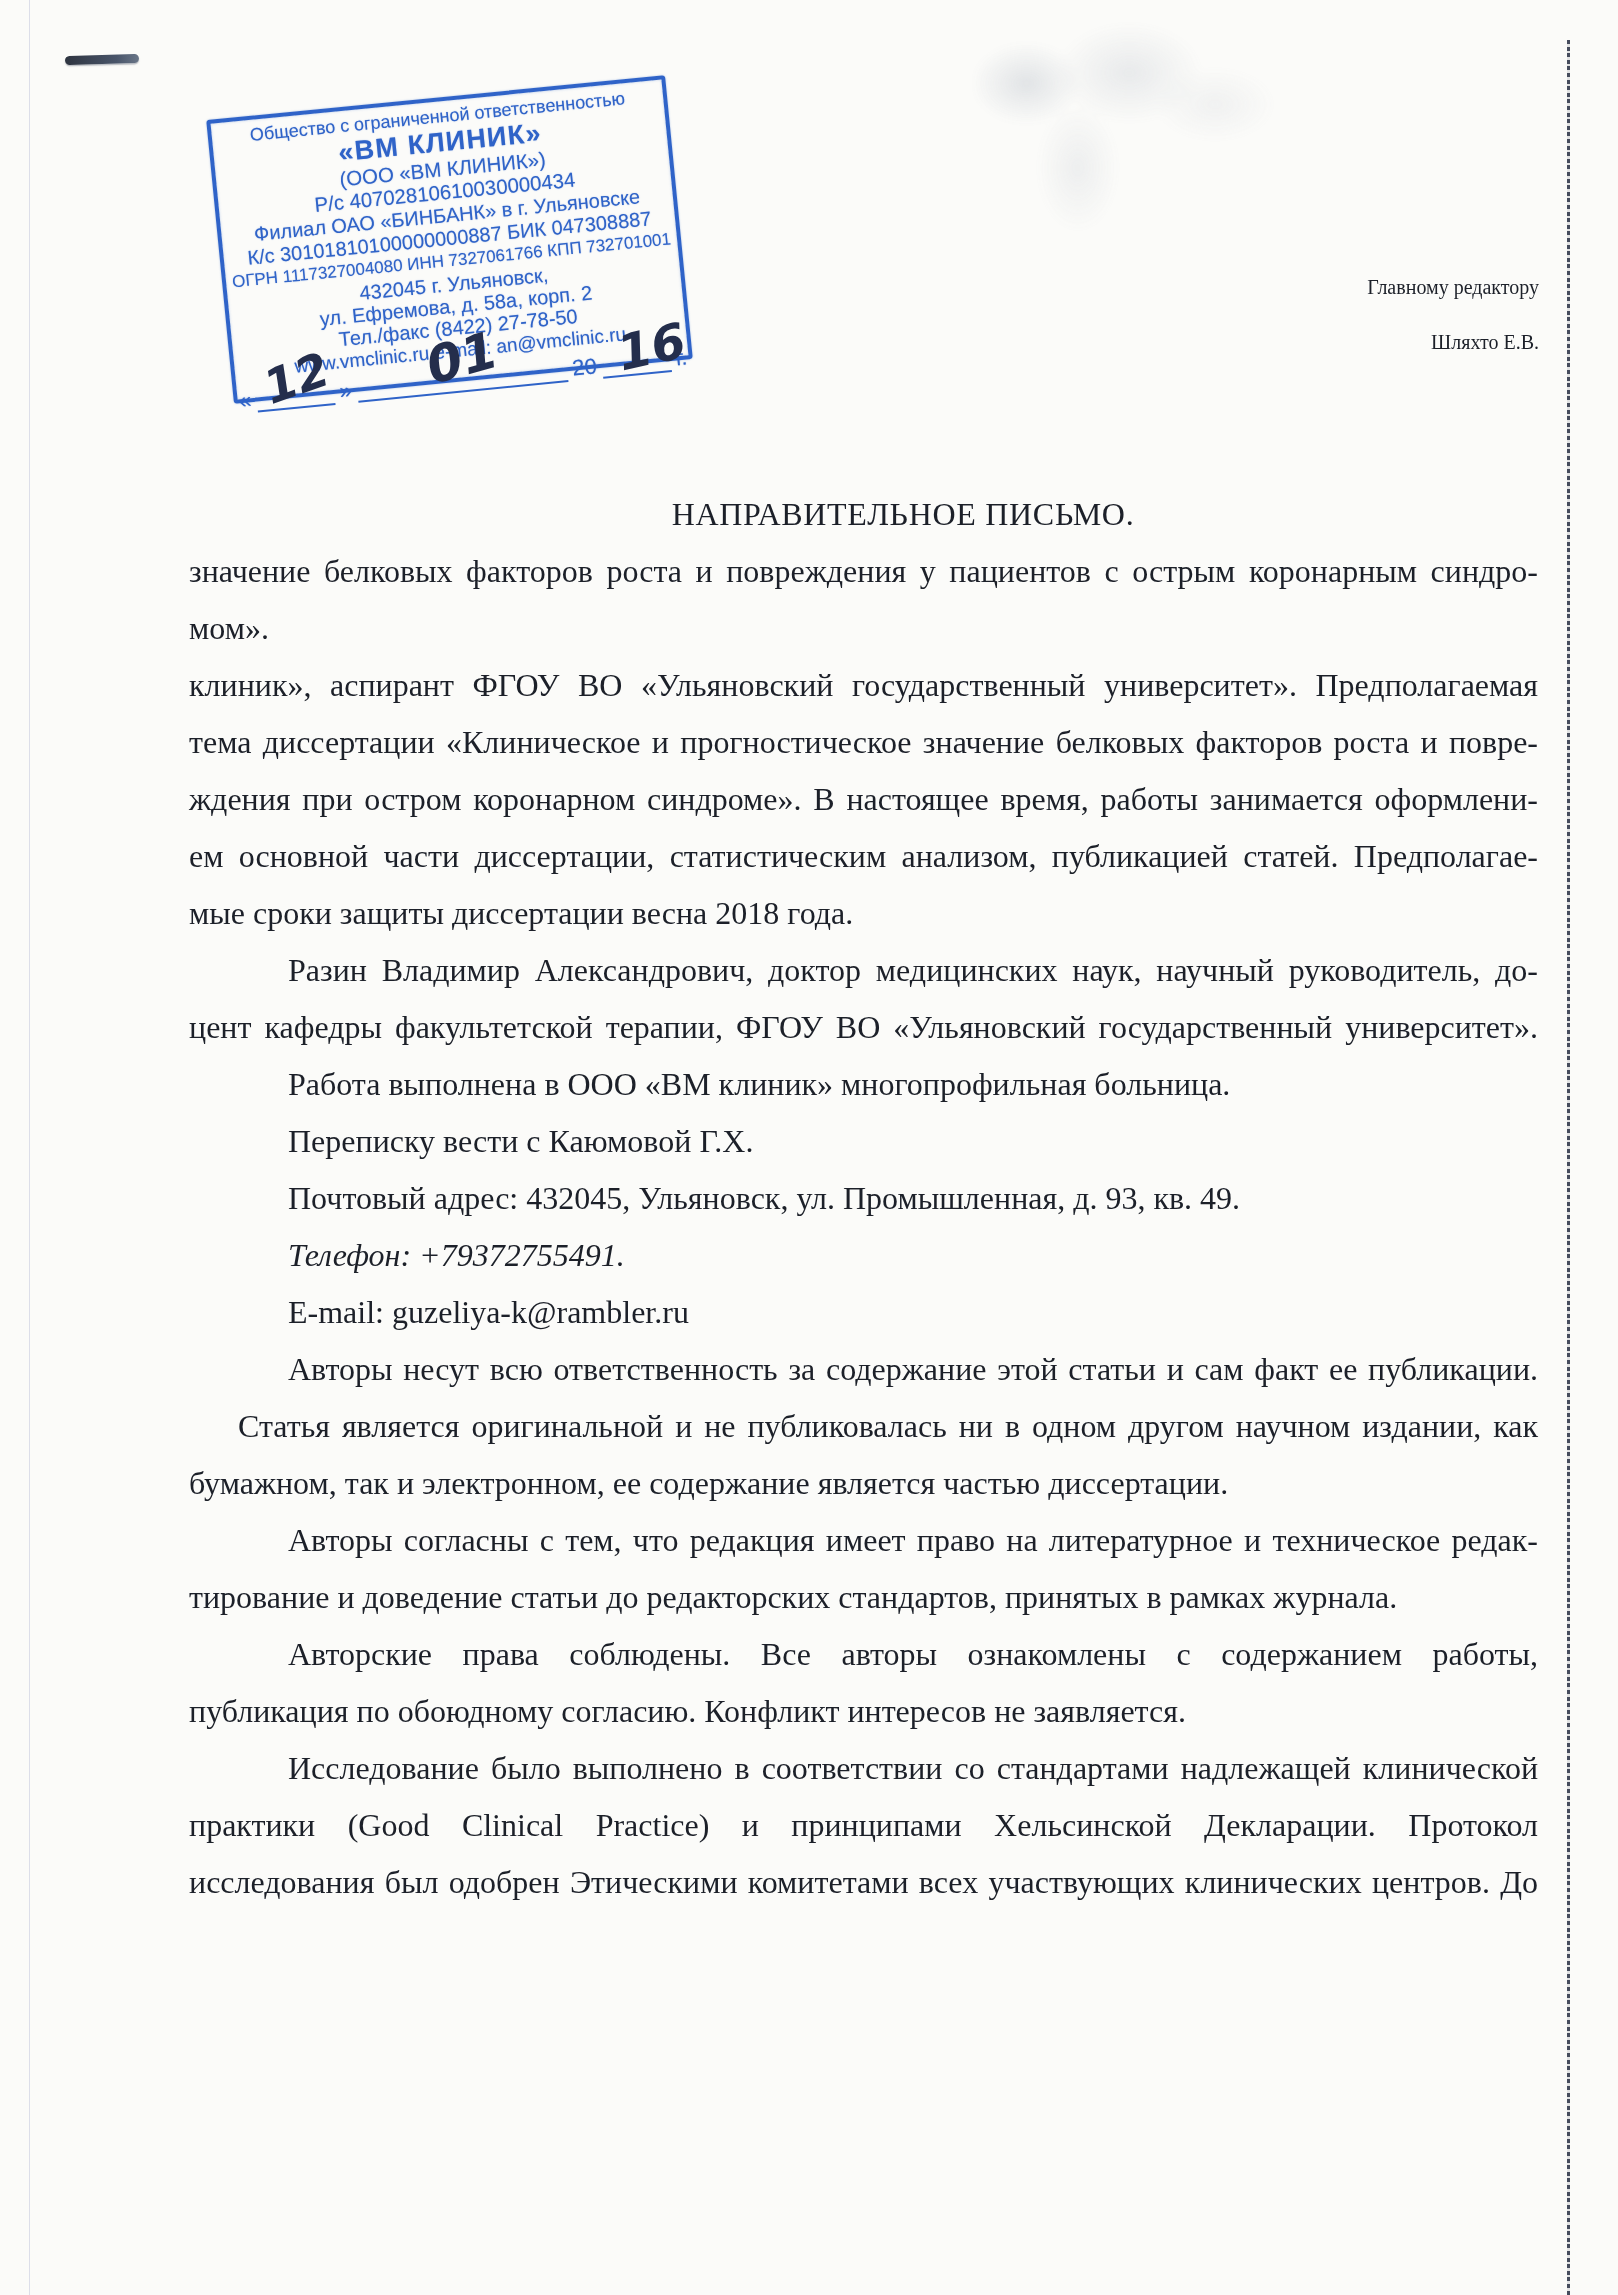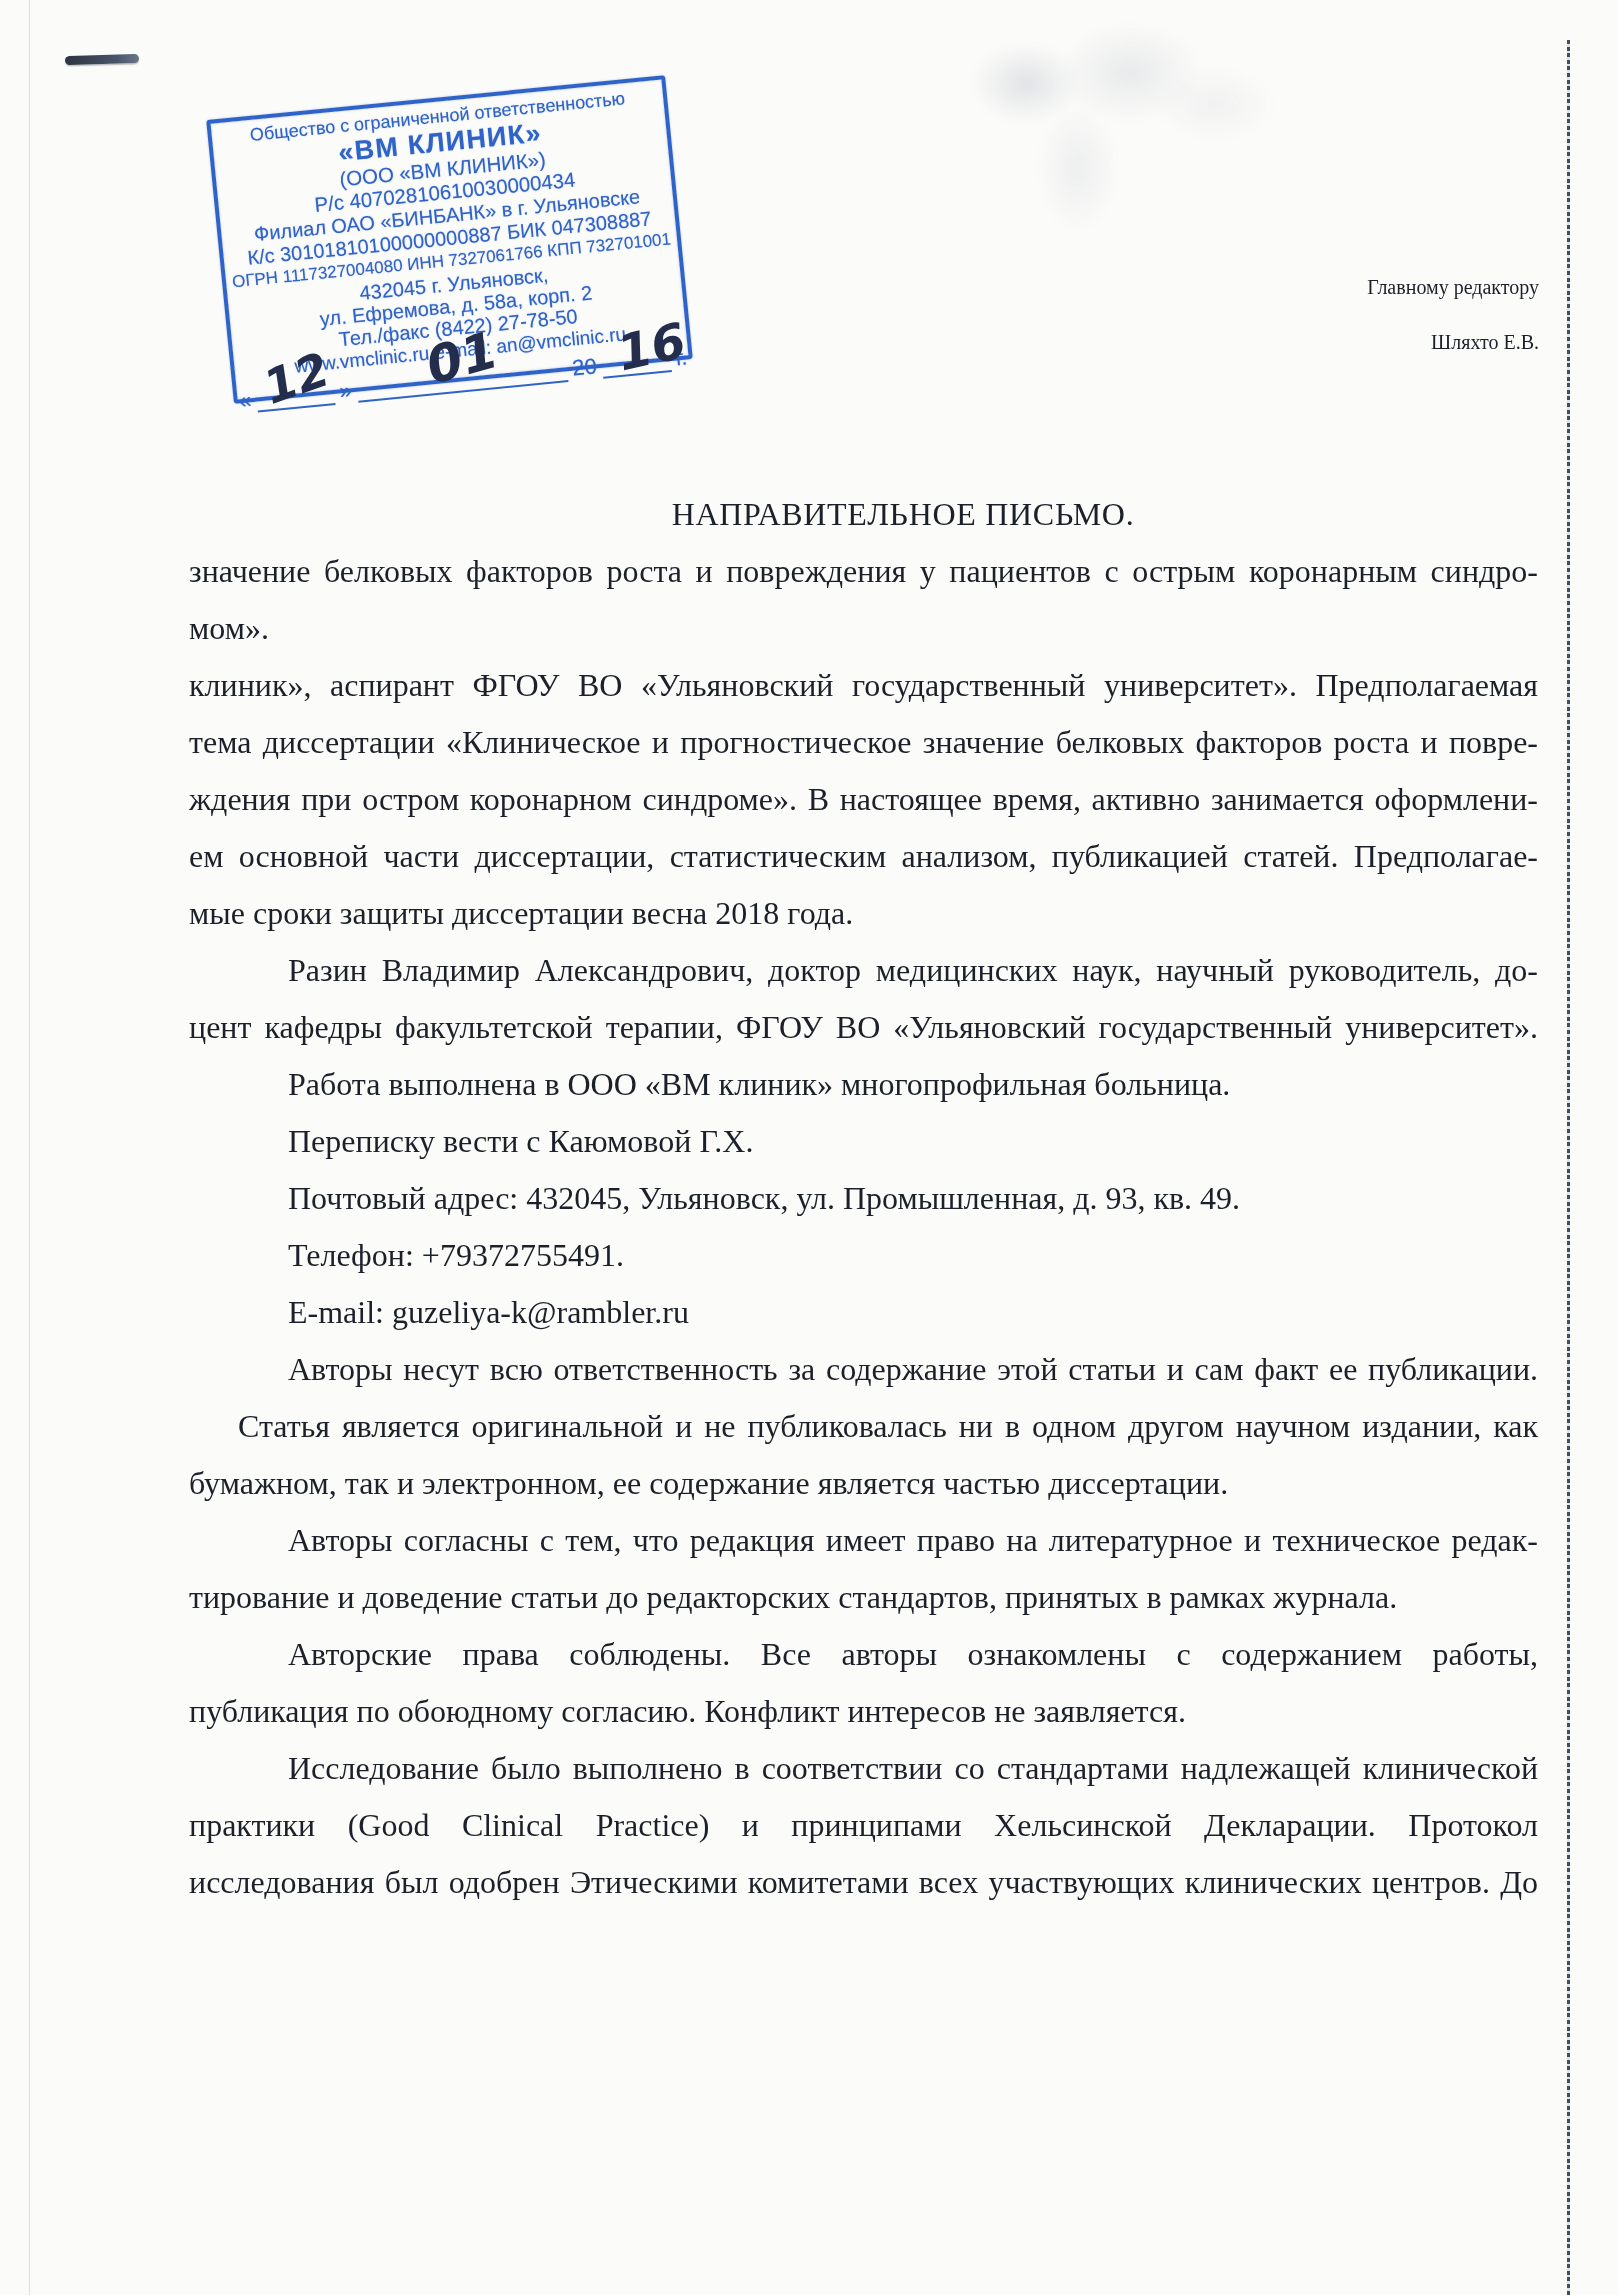--- a/index.html
+++ b/index.html
@@ -140,29 +140,29 @@
     <div>Шляхто Е.В.</div>
   </div>
 
 <div class="letter">
   <div class="title">НАПРАВИТЕЛЬНОЕ ПИСЬМО.</div>
   <div id="body-lines">
       <div class="letter-line">значение белковых факторов роста и повреждения у пациентов с острым коронарным синдро-</div>
       <div class="letter-line last">мом».</div>
       <div class="letter-line">клиник», аспирант ФГОУ ВО «Ульяновский государственный  университет».  Предполагаемая</div>
       <div class="letter-line">тема диссертации «Клиническое и прогностическое значение белковых факторов роста и повре-</div>
-      <div class="letter-line">ждения при остром коронарном синдроме». В настоящее время, активно занимается оформлени-</div>
+      <div class="letter-line">ждения при остром коронарном синдроме». В настоящее время, работы занимается оформлени-</div>
       <div class="letter-line">ем основной части диссертации, статистическим анализом, публикацией статей. Предполагае-</div>
       <div class="letter-line last">мые сроки защиты диссертации весна 2018 года.</div>
       <div class="letter-line" style="padding-left: 99px;">Разин Владимир Александрович, доктор медицинских наук, научный руководитель, до-</div>
       <div class="letter-line">цент кафедры факультетской терапии, ФГОУ ВО «Ульяновский государственный  университет».</div>
       <div class="letter-line last" style="padding-left: 99px;">Работа выполнена в ООО «ВМ клиник» многопрофильная больница.</div>
       <div class="letter-line last" style="padding-left: 99px;">Переписку вести с Каюмовой Г.Х.</div>
       <div class="letter-line last" style="padding-left: 99px;">Почтовый адрес: 432045, Ульяновск, ул. Промышленная, д. 93, кв. 49.</div>
-      <div class="letter-line last" style="padding-left: 99px;">Телефон: +79372755491.</div>
+      <div class="letter-line last" style="padding-left: 99px; font-style: italic;">Телефон: +79372755491.</div>
       <div class="letter-line last" style="padding-left: 99px;">E-mail:  guzeliya-k@rambler.ru</div>
       <div class="letter-line" style="padding-left: 99px;">Авторы несут всю ответственность за содержание этой статьи и сам факт ее публикации.</div>
       <div class="letter-line" style="padding-left: 49px;">Статья является оригинальной и не публиковалась ни в одном другом научном издании, как</div>
       <div class="letter-line last">бумажном, так и электронном, ее содержание является частью диссертации.</div>
       <div class="letter-line" style="padding-left: 99px;">Авторы согласны с тем, что редакция имеет право на литературное и техническое редак-</div>
       <div class="letter-line last">тирование и доведение статьи до редакторских стандартов, принятых в рамках журнала.</div>
       <div class="letter-line" style="padding-left: 99px;">Авторские права соблюдены. Все авторы ознакомлены с содержанием работы,</div>
       <div class="letter-line last">публикация по обоюдному согласию. Конфликт интересов не заявляется.</div>
       <div class="letter-line" style="padding-left: 99px;">Исследование было выполнено в соответствии со стандартами надлежащей клинической</div>
       <div class="letter-line">практики (Good Clinical Practice) и принципами Хельсинской Декларации. Протокол</div>

